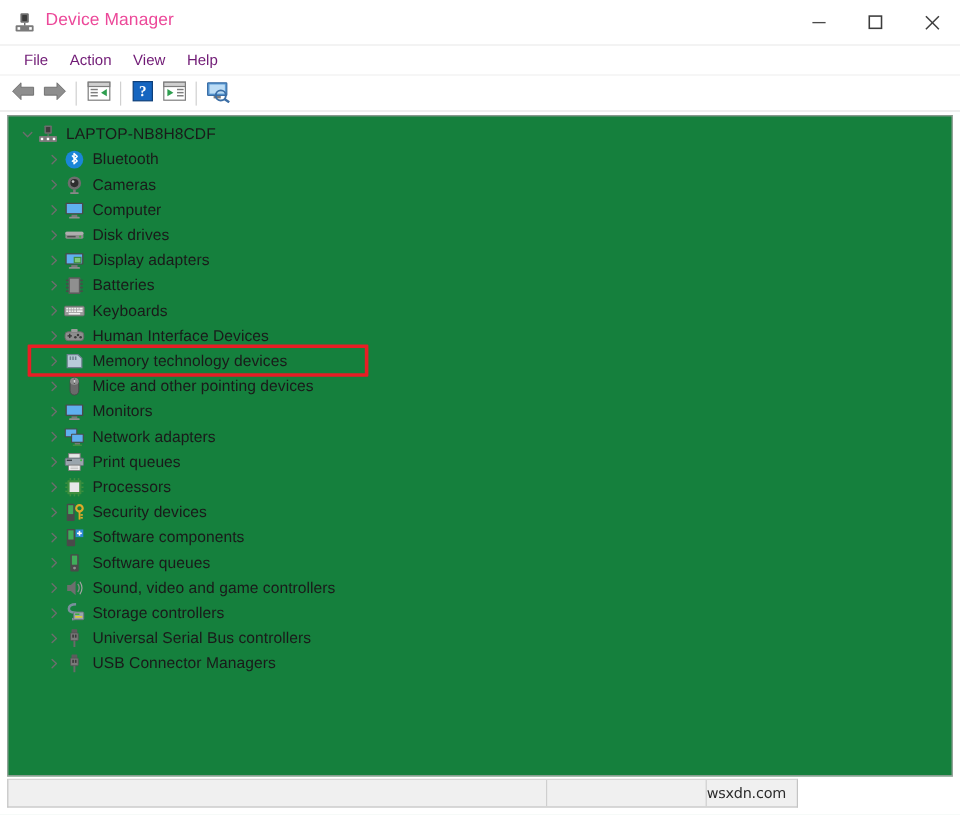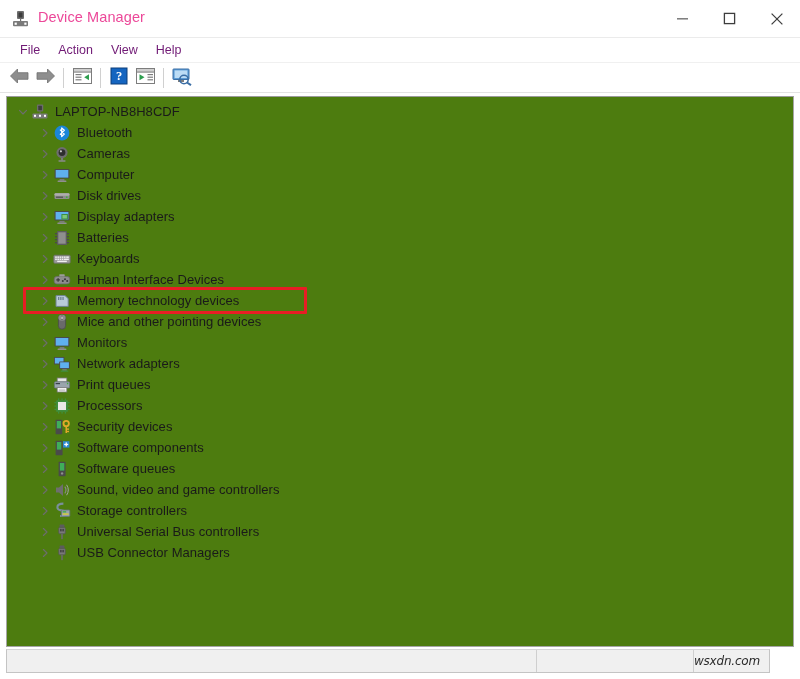--- a/index.html
+++ b/index.html
@@ -122,21 +122,21 @@
     margin: 0 5px;
   }
 
   
   .tree-panel {
     position: absolute;
     left: 6px;
     top: 96px;
     width: 788px;
     height: 551px;
-    background: #4d7c0f;
+    background: #15803d;
     border: 1px solid #a6a6a6;
     border-top-color: #9a9a9a;
     box-sizing: border-box;
     overflow: hidden;
   }
   .tree-inner {
     position: relative;
     padding-top: 4px;
   }
   .tree-row {
@@ -184,29 +184,28 @@
     box-sizing: border-box;
     pointer-events: none;
     z-index: 5;
   }
 
   
   .statusbar {
     position: absolute;
     left: 6px;
     top: 649px;
-    width: 764px;
+    width: 659px;
     height: 24px;
     background: #f0f0f0;
     border: 1px solid #c4c4c4;
     border-top: 1px solid #d6d6d6;
     box-sizing: border-box;
     display: flex;
     align-items: center;
-    font-style: italic;
   }
   .status-pane-1 { width: 540px; height: 100%; box-sizing: border-box; }
   .status-pane-2 {
     width: 160px; height: 100%;
     border-left: 1px solid #cfcfcf;
     box-sizing: border-box;
   }
   .status-pane-3 {
     flex: 1; height: 100%;
     border-left: 1px solid #cfcfcf;

